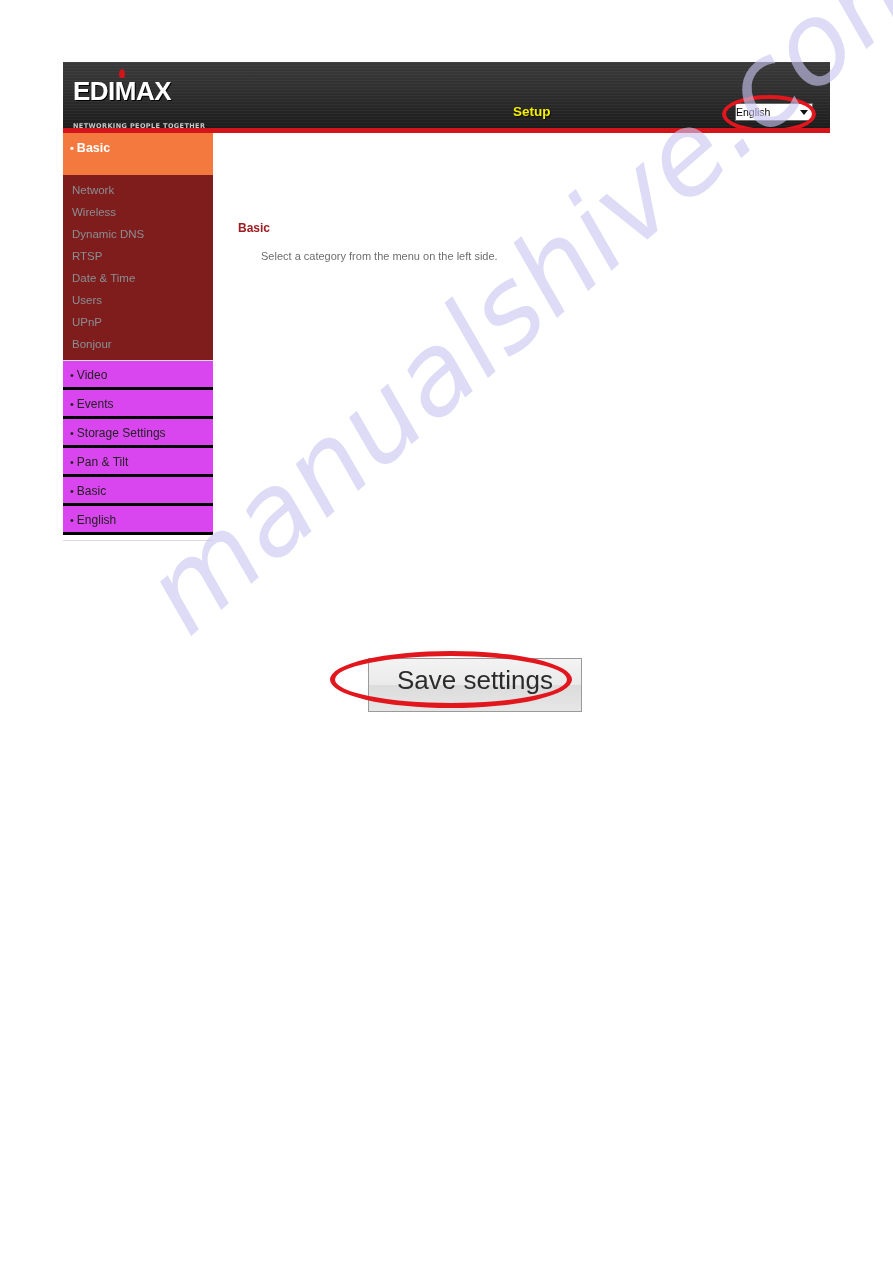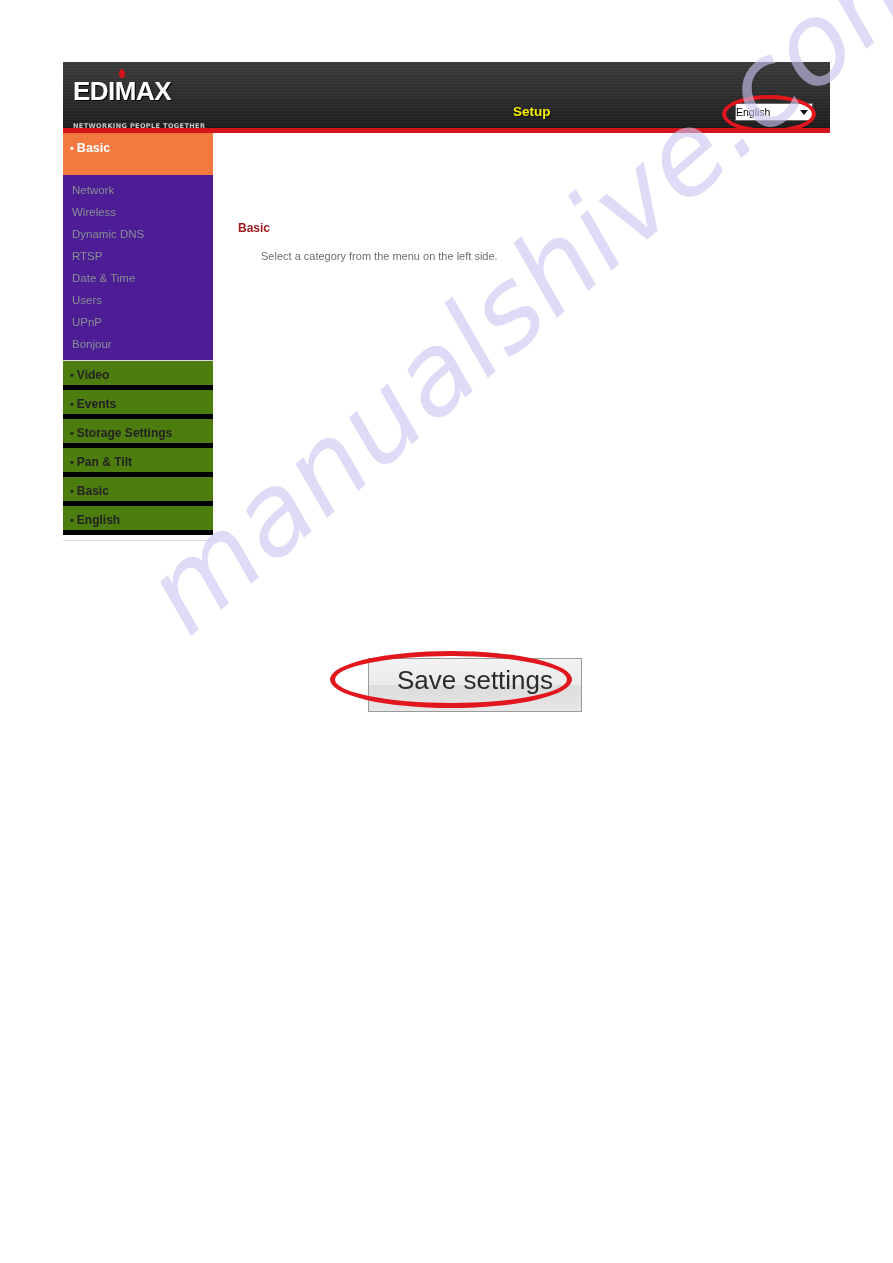--- a/index.html
+++ b/index.html
@@ -173,39 +173,39 @@
     line-height: 30px;
     background: #f4793f;
     color: #ffffff;
     font-size: 12.5px;
     font-weight: bold;
     padding-left: 7px;
     box-sizing: border-box;
     cursor: pointer;
   }
   .menu-top .bullet { font-size: 11px; margin-right: 3px; }
-  .sub-list { background: #4c1d95; padding: 4px 0 5px 0; border-bottom: 1px solid #d9d9d9; }
+  .sub-list { background: #7f1d1d; padding: 4px 0 5px 0; border-bottom: 1px solid #d9d9d9; }
   .sub-item {
     height: 22px;
     line-height: 22px;
     font-size: 11.5px;
     color: #8a8f94;
     padding-left: 9px;
     cursor: pointer;
     white-space: nowrap;
   }
   .cat-item {
     height: 29px;
     line-height: 29px;
     font-size: 12px;
-    font-weight: bold;
+    font-weight: normal;
     color: #222222;
     padding-left: 7px;
-    background: #4d7c0f;
-    border-bottom: 5px solid #000000;
+    background: #d946ef;
+    border-bottom: 3px solid #000000;
     cursor: pointer;
     box-sizing: border-box;
   }
   .cat-item .bullet { font-size: 11px; margin-right: 3px; }
   #sidebar-tail {
     height: 5px;
     background: #ffffff;
     border-bottom: 1px solid #dcdcdc;
   }
 

